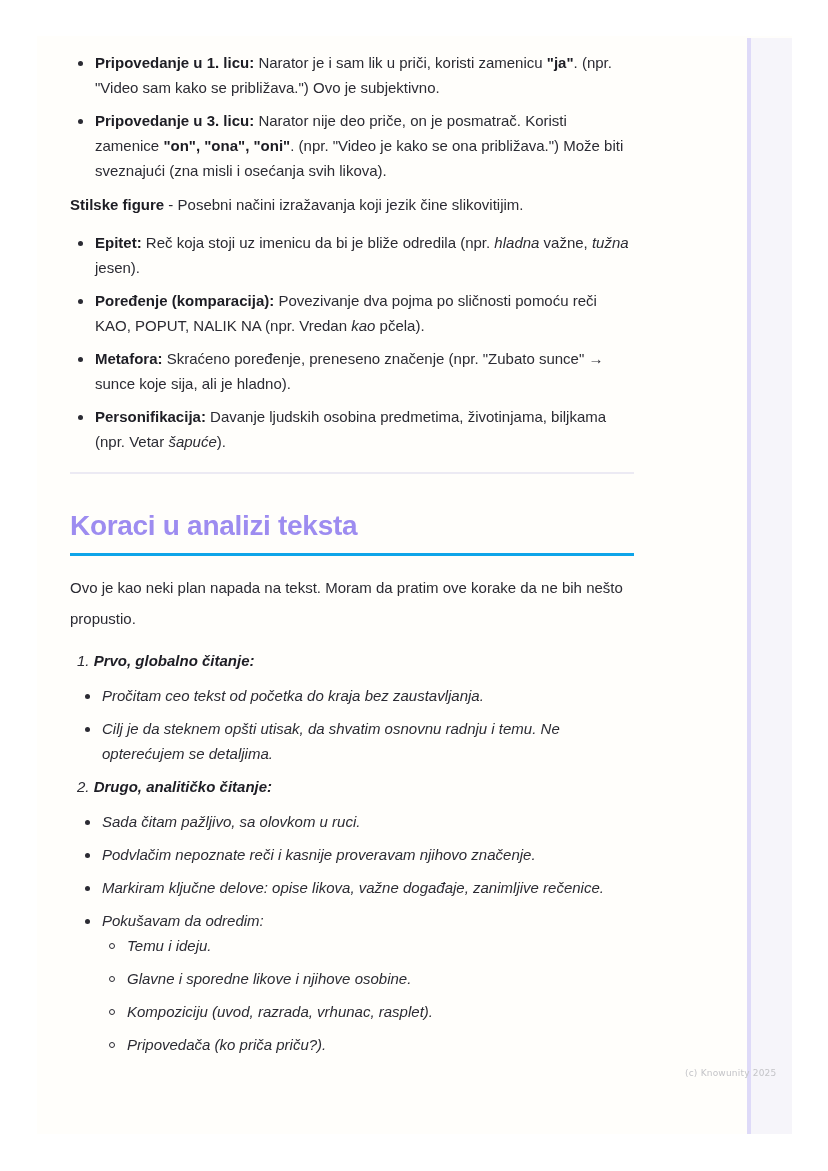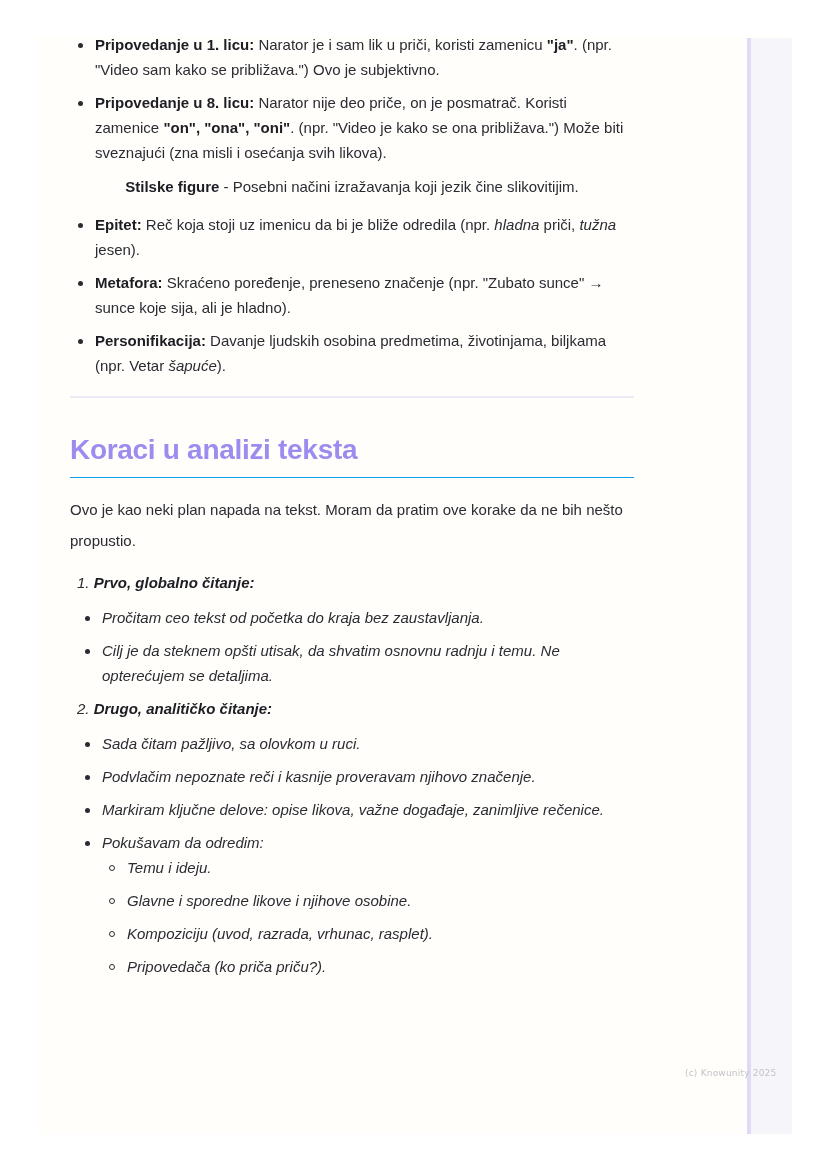--- a/index.html
+++ b/index.html
@@ -29,21 +29,21 @@
       top: 38px;
       width: 45px;
       height: 1096px;
       background: #f6f5fa;
       border-left: 4px solid #dedaf8;
       box-sizing: border-box;
     }
     .content {
       position: absolute;
       left: 70px;
-      top: 32px;
+      top: 50px;
       width: 564px;
       font-size: 15px;
       line-height: 25px;
     }
     ul, ol {
       margin: 0;
       padding: 0;
     }
     .bullets {
       list-style: none;
@@ -59,35 +59,35 @@
       left: -17px;
       top: 11px;
       width: 5px;
       height: 5px;
       border-radius: 50%;
       background: #2b2b33;
     }
     b { font-weight: bold; color: #1d1d24; }
     i { font-style: italic; }
     p { margin: 0; }
-    .para { margin: 9px 0 13px 0; text-align: center; }
+    .para { margin: 9px 0 13px 0; }
     .hr-faint {
       height: 2px;
       background: #eceaf3;
       margin: 18px 0 0 0;
     }
     h2 {
       margin: 34px 0 0 0;
       font-size: 28px;
       line-height: 36px;
       font-weight: bold;
       color: #9d8cf0;
       letter-spacing: -0.3px;
       padding-bottom: 9px;
-      border-bottom: 1px solid #0ea5e9;
+      border-bottom: 3px solid #0ea5e9;
     }
     .intro { margin: 16px 0 14px 0; line-height: 31px; }
     .steps { list-style: none; padding-left: 7px; font-style: italic; }
     .steps > li { margin-bottom: 8px; }
     .step-title { display: block; margin-bottom: 10px; }
     .step-num { font-weight: normal; }
     .sub-bullets {
       list-style: none;
       padding-left: 43px;
       margin-left: -18px;
@@ -138,27 +138,28 @@
 </head>
 <body>
 
 <div class="page"></div>
 <div class="side-strip"></div>
 
 <div class="content">
 
   <ul class="bullets">
     <li><b>Pripovedanje u 1. licu:</b><span> Narator je i sam lik u priči, koristi zamenicu </span><b>"ja"</b><span>. (npr. "Video sam kako se približava.") Ovo je subjektivno.</span></li>
-    <li><b>Pripovedanje u 8. licu:</b><span> Narator nije deo priče, on je posmatrač. Koristi zamenice </span><b>"on", "ona", "oni"</b><span>. (npr. "Video je kako se ona približava.") Može biti sveznajući (zna misli i osećanja svih likova).</span></li>
+    <li><b>Pripovedanje u 3. licu:</b><span> Narator nije deo priče, on je posmatrač. Koristi zamenice </span><b>"on", "ona", "oni"</b><span>. (npr. "Video je kako se ona približava.") Može biti sveznajući (zna misli i osećanja svih likova).</span></li>
   </ul>
 
   <p class="para"><b>Stilske figure</b><span> - Posebni načini izražavanja koji jezik čine slikovitijim.</span></p>
 
   <ul class="bullets">
-    <li><b>Epitet:</b><span> Reč koja stoji uz imenicu da bi je bliže odredila (npr. </span><i>hladna</i><span> priči, </span><i>tužna</i><span> jesen).</span></li>
+    <li><b>Epitet:</b><span> Reč koja stoji uz imenicu da bi je bliže odredila (npr. </span><i>hladna</i><span> važne, </span><i>tužna</i><span> jesen).</span></li>
+    <li><b>Poređenje (komparacija):</b><span> Povezivanje dva pojma po sličnosti pomoću reči KAO, POPUT, NALIK NA (npr. Vredan </span><i>kao</i><span> pčela).</span></li>
     <li><b>Metafora:</b><span> Skraćeno poređenje, preneseno značenje (npr. "Zubato sunce" → sunce koje sija, ali je hladno).</span></li>
     <li><b>Personifikacija:</b><span> Davanje ljudskih osobina predmetima, životinjama, biljkama (npr. Vetar </span><i>šapuće</i><span>).</span></li>
   </ul>
 
   <div class="hr-faint"></div>
 
   <h2>Koraci u analizi teksta</h2>
 
   <p class="intro">Ovo je kao neki plan napada na tekst. Moram da pratim ove korake da ne bih nešto propustio.</p>
 

